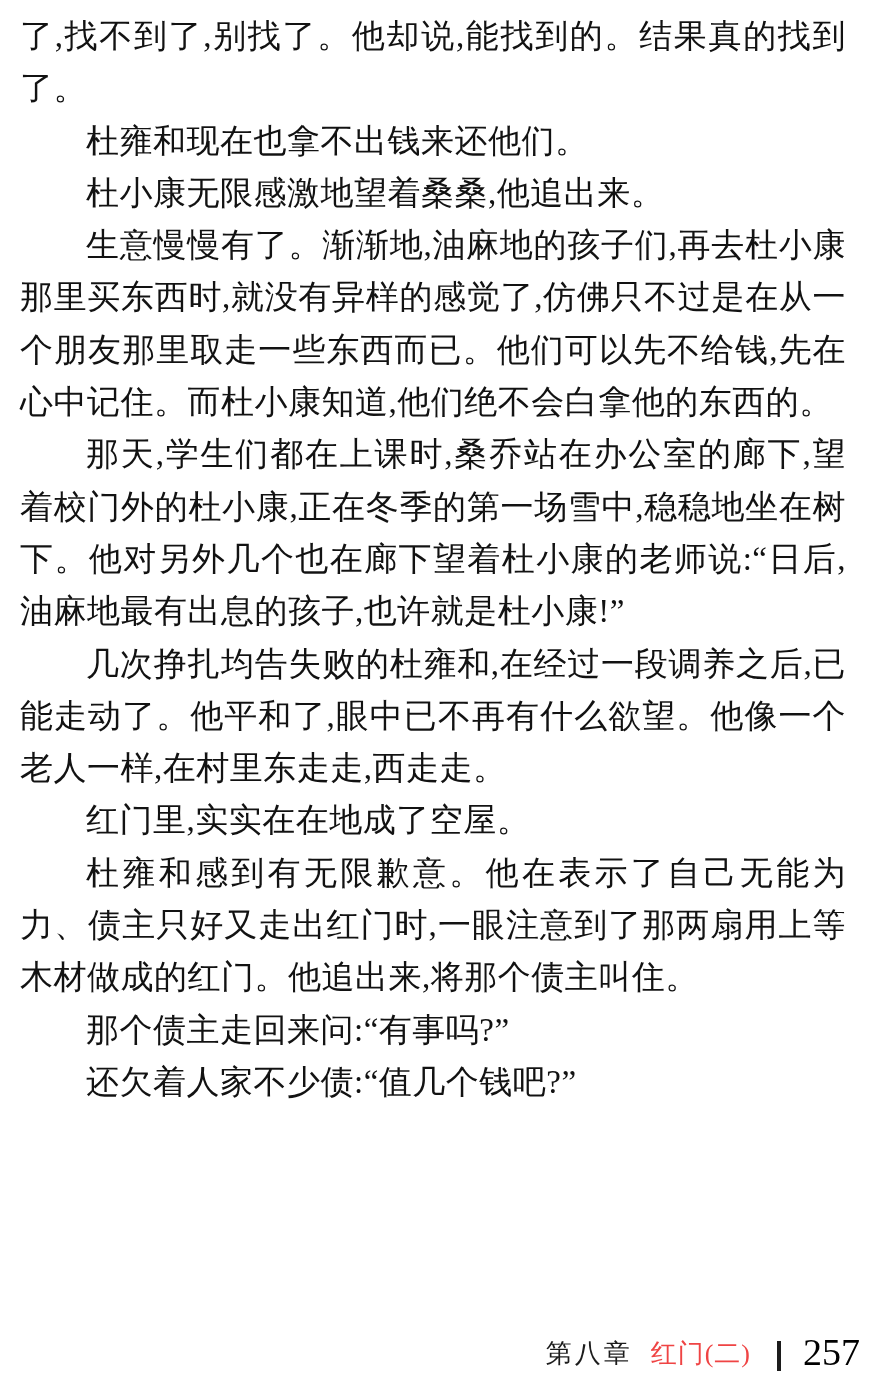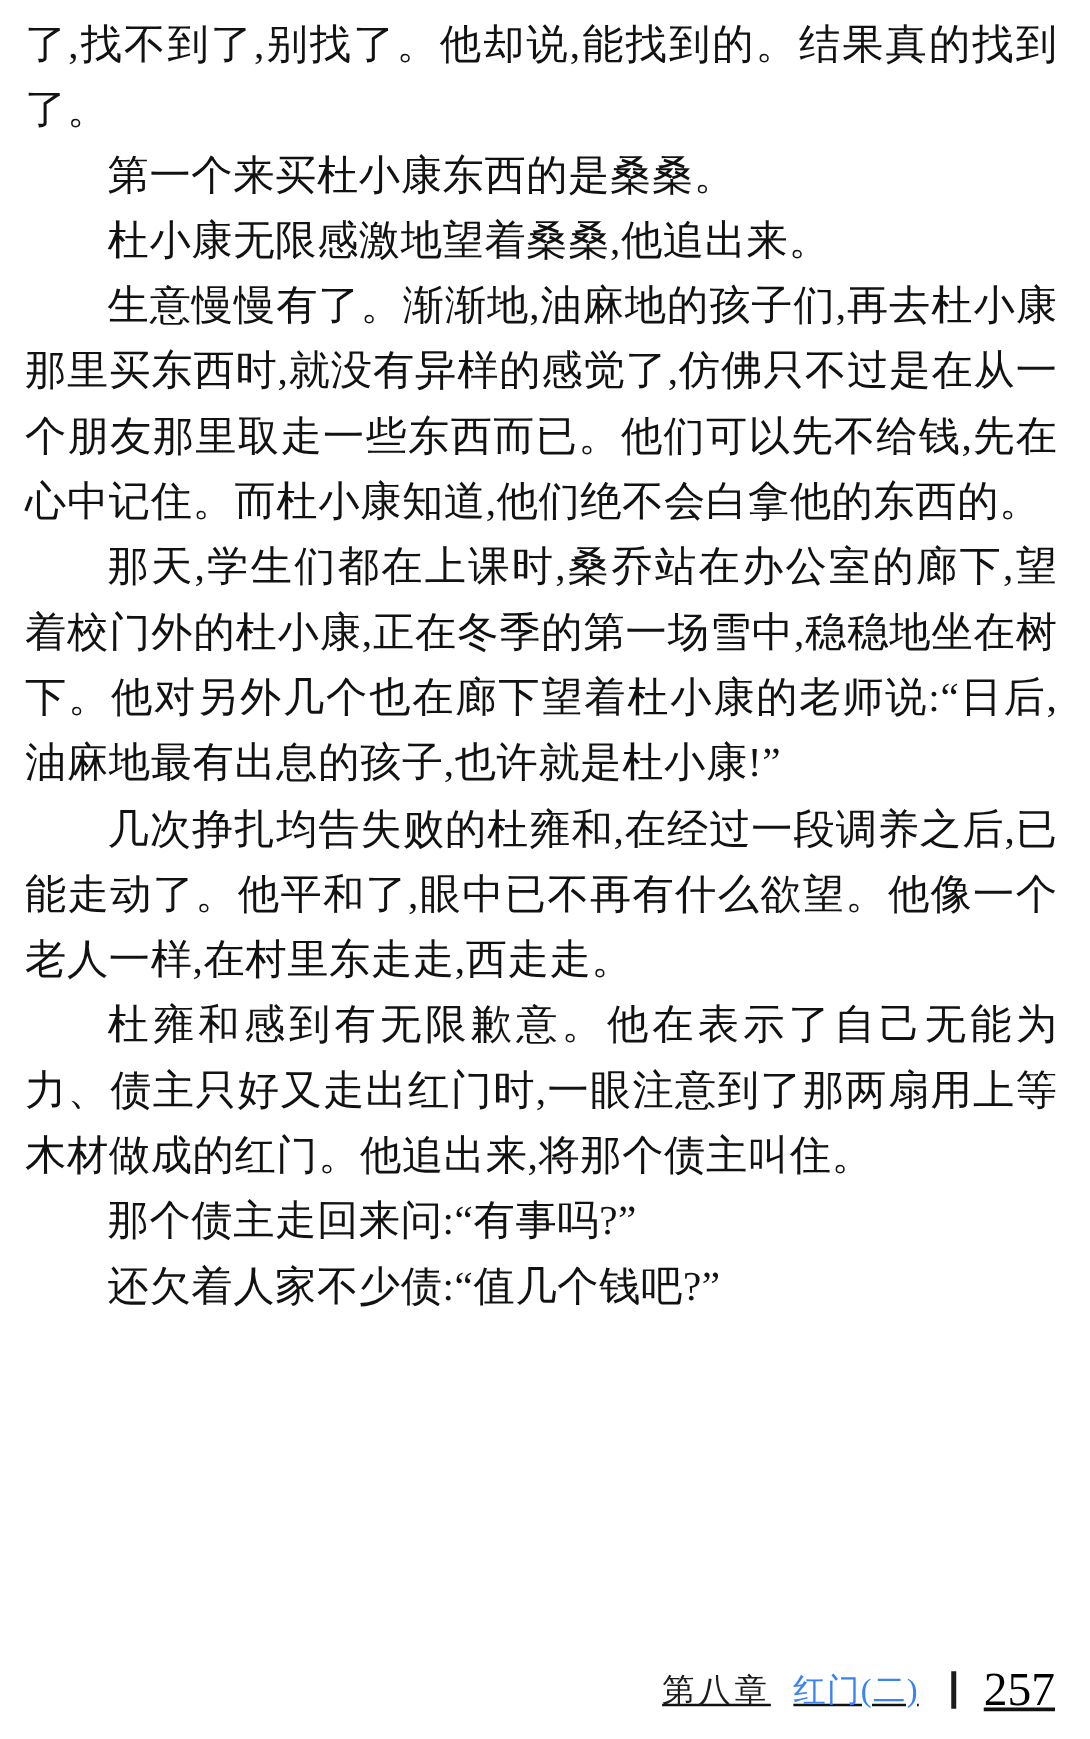--- a/index.html
+++ b/index.html
@@ -23,34 +23,33 @@
     margin: 0;
     font-size: 33px;
     line-height: 52.3px;
     text-align: justify;
     text-justify: inter-ideograph;
     letter-spacing: 0.5px;
   }
   .content p.indent { text-indent: 2em; }
   .footer {
     position: absolute;
-    right: 28px;
+    right: 12px;
     bottom: 20px;
     display: flex;
-    align-items: center;
-    text-decoration: underline;
+    align-items: flex-end;
   }
   .footer .chapter {
     font-size: 26px;
     color: #1c1c1c;
     letter-spacing: 3px;
   }
   .footer .section {
     font-size: 26px;
-    color: #3b82f6;
+    color: #ef4444;
     margin-left: 18px;
     letter-spacing: 1px;
   }
   .footer .divider {
     width: 4px;
     height: 30px;
     background: #1c1c1c;
     margin: 0 22px 0 26px;
   }
   .footer .pagenum {
@@ -58,25 +57,26 @@
     color: #000000;
     line-height: 1;
   }
 </style>
 </head>
 <body>
 
 <div class="page">
   <div class="content">
     <p>了,找不到了,别找了。他却说,能找到的。结果真的找到了。</p>
-    <p class="indent">第一个来买杜小康东西的是桑桑。</p>
+    <p class="indent">杜雍和现在也拿不出钱来还他们。</p>
     <p class="indent">杜小康无限感激地望着桑桑,他追出来。</p>
     <p class="indent">生意慢慢有了。渐渐地,油麻地的孩子们,再去杜小康那里买东西时,就没有异样的感觉了,仿佛只不过是在从一个朋友那里取走一些东西而已。他们可以先不给钱,先在心中记住。而杜小康知道,他们绝不会白拿他的东西的。</p>
     <p class="indent">那天,学生们都在上课时,桑乔站在办公室的廊下,望着校门外的杜小康,正在冬季的第一场雪中,稳稳地坐在树下。他对另外几个也在廊下望着杜小康的老师说:“日后,油麻地最有出息的孩子,也许就是杜小康!”</p>
     <p class="indent">几次挣扎均告失败的杜雍和,在经过一段调养之后,已能走动了。他平和了,眼中已不再有什么欲望。他像一个老人一样,在村里东走走,西走走。</p>
+    <p class="indent">红门里,实实在在地成了空屋。</p>
     <p class="indent">杜雍和感到有无限歉意。他在表示了自己无能为力、债主只好又走出红门时,一眼注意到了那两扇用上等木材做成的红门。他追出来,将那个债主叫住。</p>
     <p class="indent">那个债主走回来问:“有事吗?”</p>
     <p class="indent">还欠着人家不少债:“值几个钱吧?”</p>
   </div>
 
   <div class="footer">
     <span class="chapter">第八章</span>
     <span class="section">红门(二)</span>
     <span class="divider"></span>
     <span class="pagenum">257</span>

